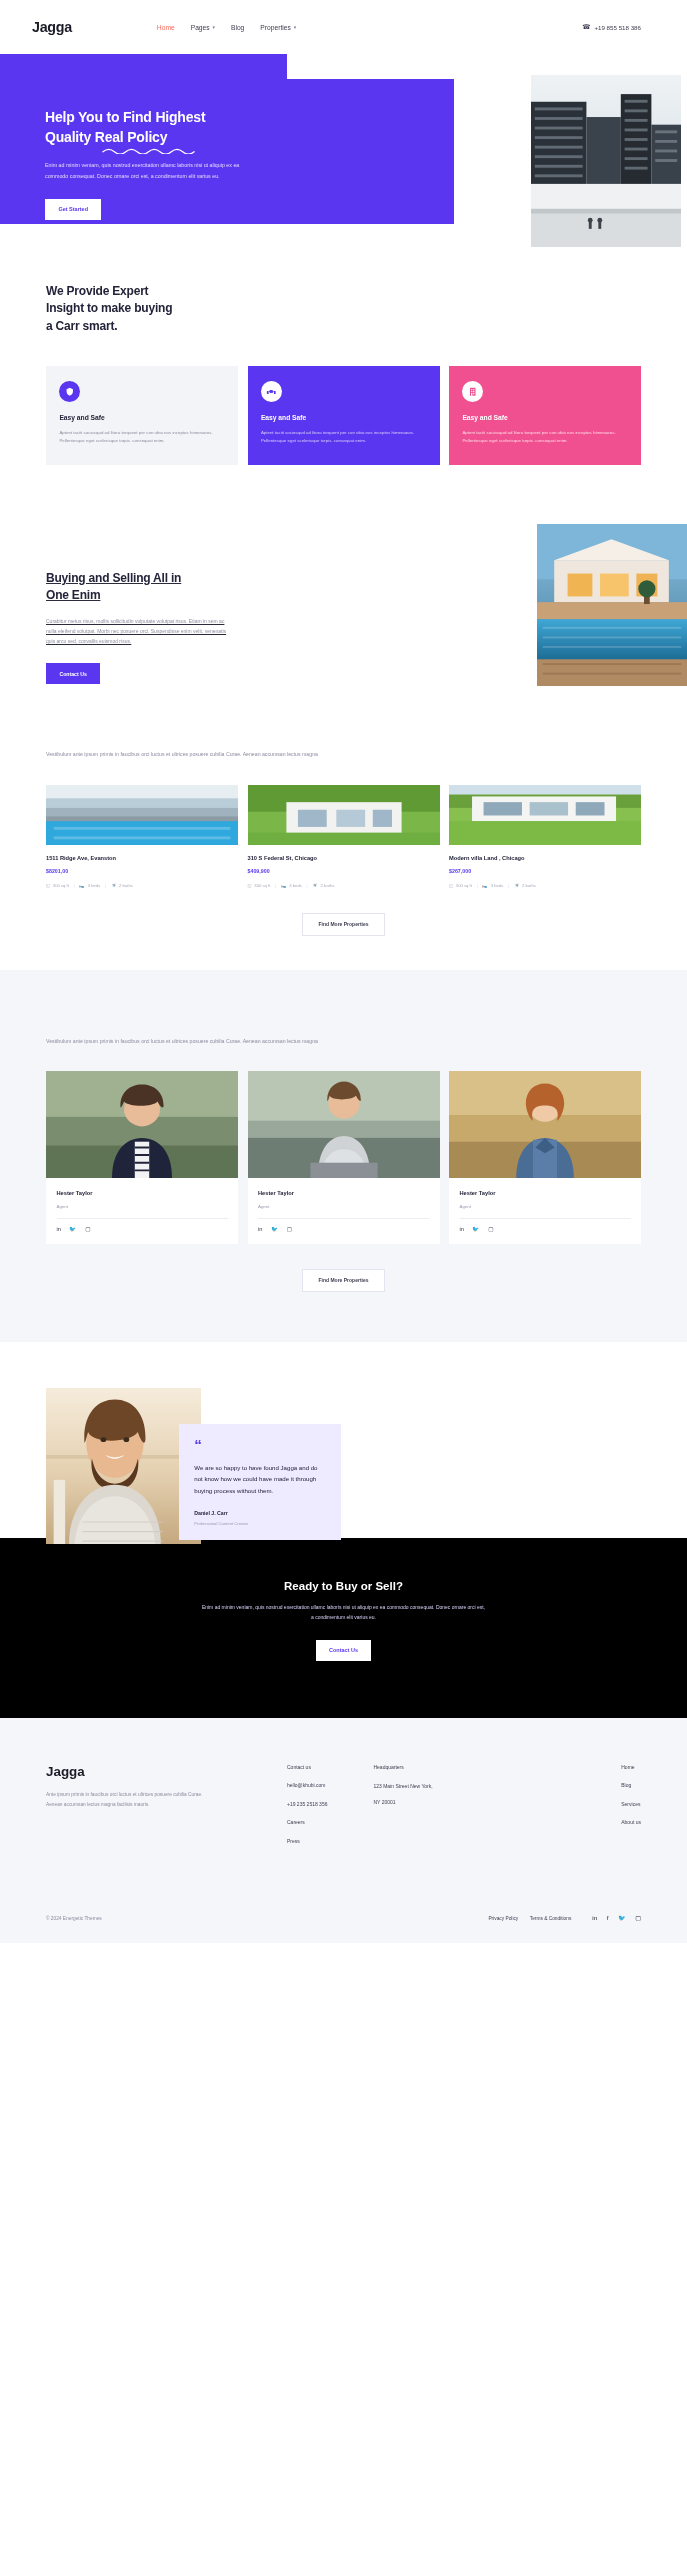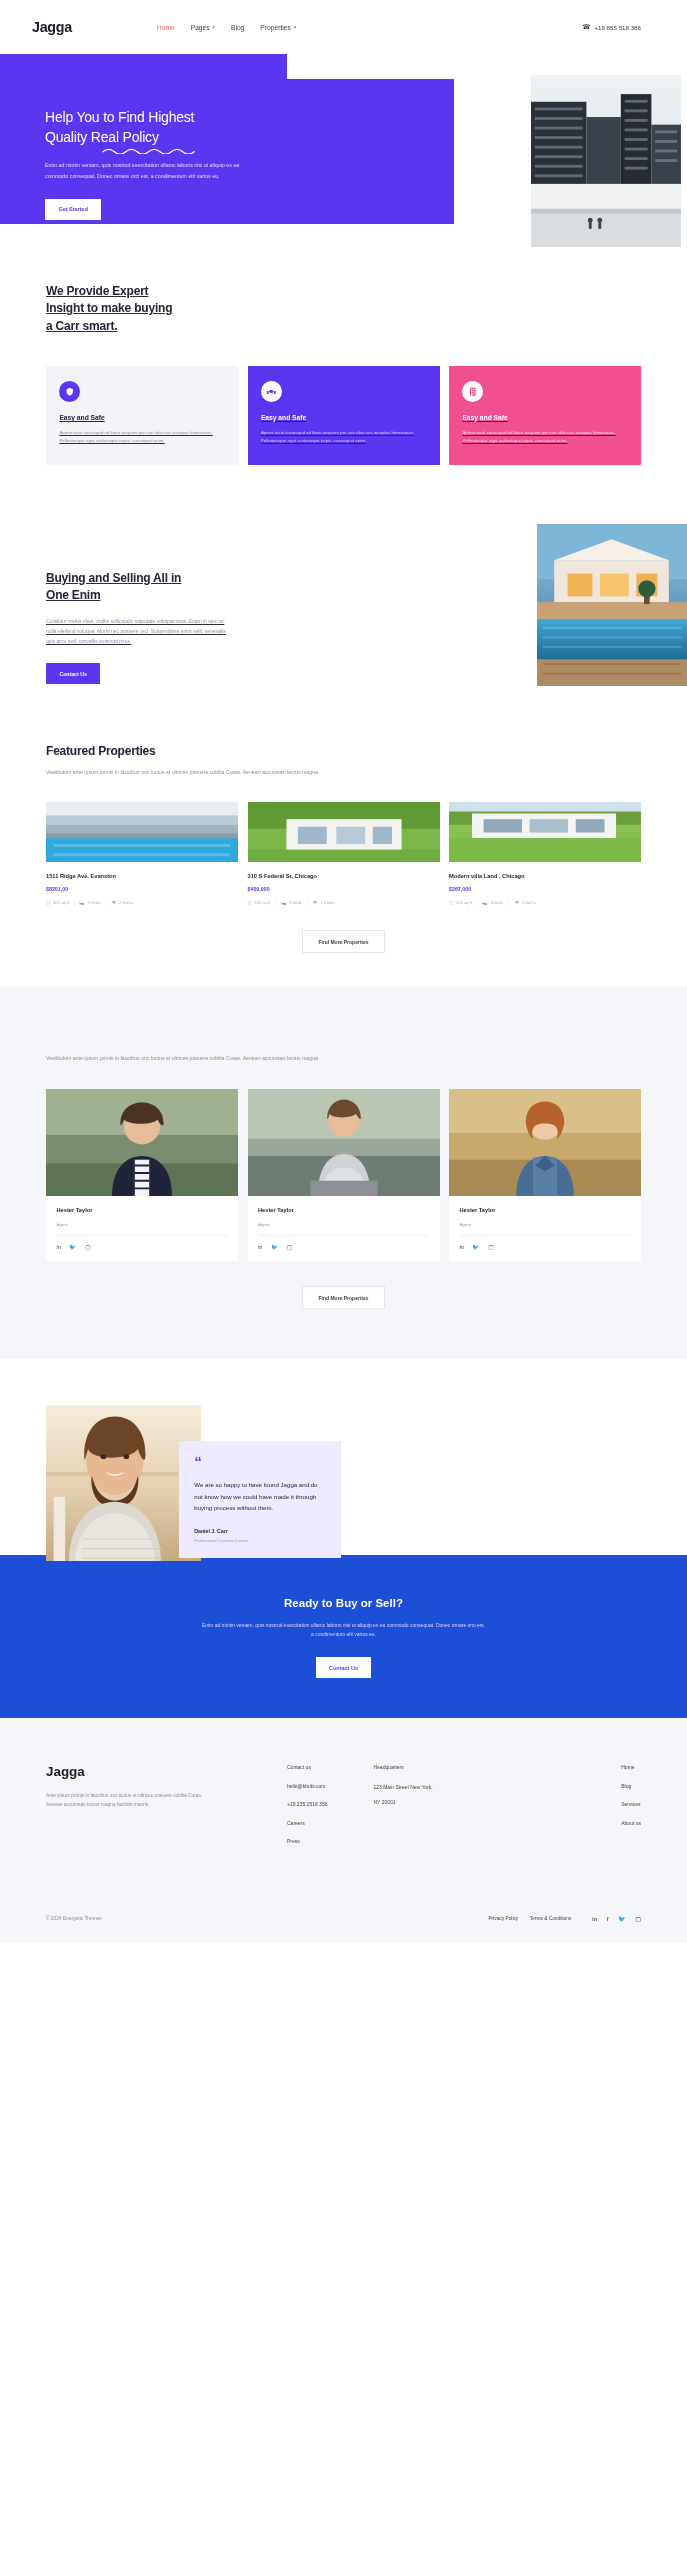--- a/index.html
+++ b/index.html
@@ -76,21 +76,21 @@
   }
   .hero-inner {
     position:relative;
     z-index:3;
     padding:53px 0 0 45px;
     width:286px;
   }
   .hero h1 {
     font-size:14px;
     line-height:1.45;
-    font-weight:normal;
+    font-weight:bold;
     color:#fff;
     letter-spacing:-0.2px;
     position:relative;
     display:inline-block;
   }
   .squiggle {
     position:absolute;
     left:57px;
     bottom:-6.7px;
     width:95px;
@@ -136,21 +136,21 @@
     letter-spacing:-0.2px;
   }
   .sec-sub {
     font-size:5.2px;
     line-height:1.85;
     color:#8c8ca1;
     margin-top:7.6px;
   }
 
   
-  .expert { padding-top:59px;text-decoration:underline; }
+  .expert { padding-top:59px; }
   .cards {
     display:flex;
     gap:9.5px;
     margin-top:31px;
   }
   .card {
     flex:1;
     padding:15.3px 13.4px 19px 13.4px;
     min-height:84px;
   }
@@ -320,22 +320,22 @@
     color:#23233a;
   }
   .testi-role {
     margin-top:4.8px;
     font-size:4.2px;
     color:#9b9bb0;
   }
 
   
   .cta {
-    background:#1d4ed8;
-    padding:42px 46px 40px 46px;
+    background:#000000;
+    padding:42px 46px 57px 46px;
     text-align:center;
   }
   .cta h2 {
     font-size:11.5px;
     font-weight:bold;
     color:#fff;
   }
   .cta p {
     margin-top:11.5px;
     font-size:5px;
@@ -566,21 +566,20 @@
       <h2 class="sec-title">
         <span>Buying and Selling All in</span><br>
         <span>One Enim</span>
       </h2>
       <p>Curabitur metus risus, mollis sollicitudin vulputate volutpat risus. Etiam in sem ac nulla eleifend volutpat. Morbi nec posuere orci. Suspendisse enim velit, venenatis quis arcu sed, convallis euismod risus.</p>
       <button class="btn-purple">Contact Us</button>
     </div>
   </div>
 
   <div class="sec featured">
-    <h2 class="sec-title">Featured Properties</h2>
     <div class="sec-sub">Vestibulum ante ipsum primis in faucibus orci luctus et ultrices posuere cubilia Curae. Aenean accumsan lectus magna</div>
     <div class="props">
 
       <div class="prop">
         <div class="prop-img">
           <svg width="100%" height="60" viewBox="0 0 200 63" preserveAspectRatio="none">
             <rect width="200" height="63" fill="#cfe4ef"></rect>
             <rect x="0" y="0" width="200" height="20" fill="#e7eef2"></rect>
             <rect x="0" y="14" width="200" height="10" fill="#b9cdd8"></rect>
             <rect x="0" y="24" width="200" height="12" fill="#9fb2bd"></rect>

